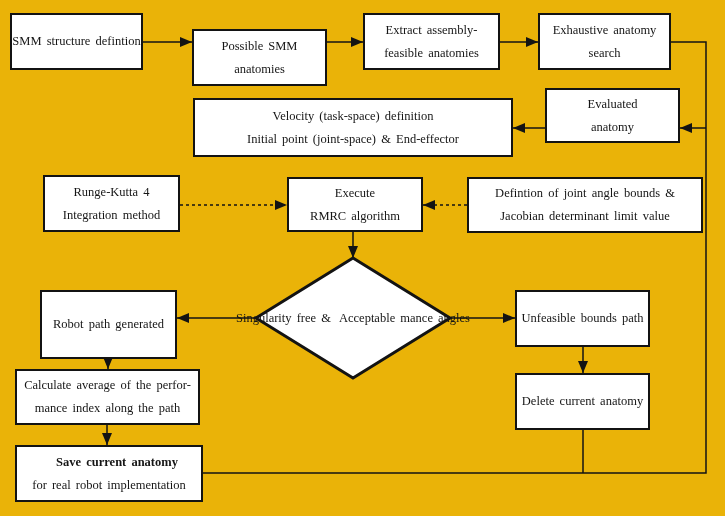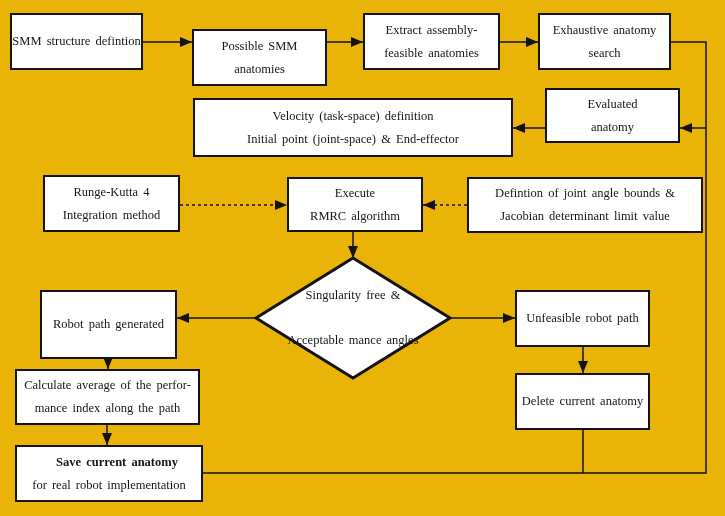--- a/index.html
+++ b/index.html
@@ -3,21 +3,21 @@
 <meta charset="utf-8">
 <style>
   html,body{margin:0;padding:0;background:#ffffff;}
   .canvas{position:relative;width:725px;height:516px;background:#eab308;overflow:hidden;
           font-family:"Liberation Serif","DejaVu Serif",serif;color:#151515;}
   .wires{position:absolute;left:0;top:0;}
   .node{position:absolute;box-sizing:border-box;border:2.8px solid #131313;background:#ffffff;
         display:flex;flex-direction:column;align-items:center;justify-content:center;
         text-align:center;font-size:12.5px;line-height:1.2;gap:8px;word-spacing:2px;}
   .node span{display:block;padding:0 3px;white-space:nowrap;}
-  .free-label{position:absolute;display:flex;flex-direction:column;align-items:center;justify-content:space-between;
+  .free-label{position:absolute;display:flex;flex-direction:row;align-items:center;justify-content:center;
         text-align:center;font-size:12.5px;line-height:1.2;gap:8px;word-spacing:2px;}
   .free-label span{display:block;white-space:nowrap;}
   .bold{font-weight:bold;margin-left:16px;}
 </style>
 </head>
 <body>
 
 <div class="canvas">
 
   <svg class="wires" width="725" height="516" viewBox="0 0 725 516">
@@ -103,21 +103,21 @@
   <div class="free-label" style="left:256px;top:288px;width:194px;height:60px">
     <span>Singularity free &amp;</span>
     <span>Acceptable mance angles</span>
   </div>
 
   <div class="node" style="left:40px;top:290px;width:137px;height:69px">
     <span>Robot path generated</span>
   </div>
 
   <div class="node" style="left:515px;top:290px;width:135px;height:57px">
-    <span>Unfeasible robot path</span>
+    <span>Unfeasible bounds path</span>
   </div>
 
   <div class="node" style="left:15px;top:369px;width:185px;height:56px">
     <span>Calculate average of the perfor-</span>
     <span>mance index along the path</span>
   </div>
 
   <div class="node" style="left:15px;top:445px;width:188px;height:57px">
     <span class="bold">Save current anatomy</span>
     <span>for real robot implementation</span>

